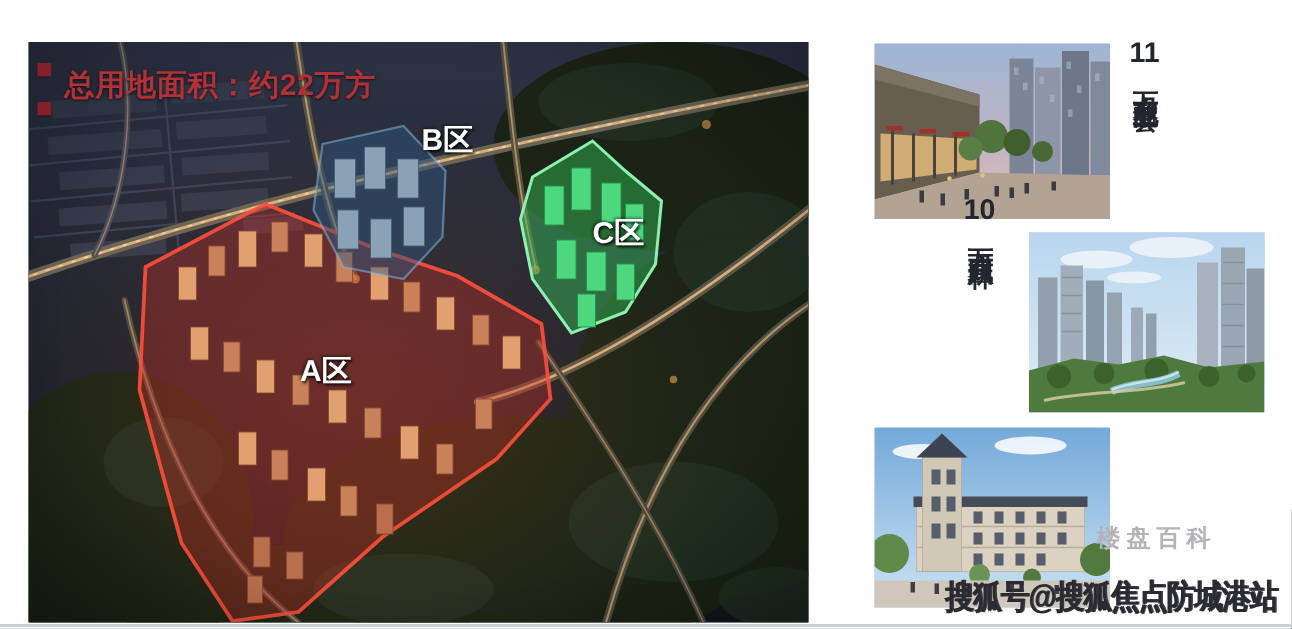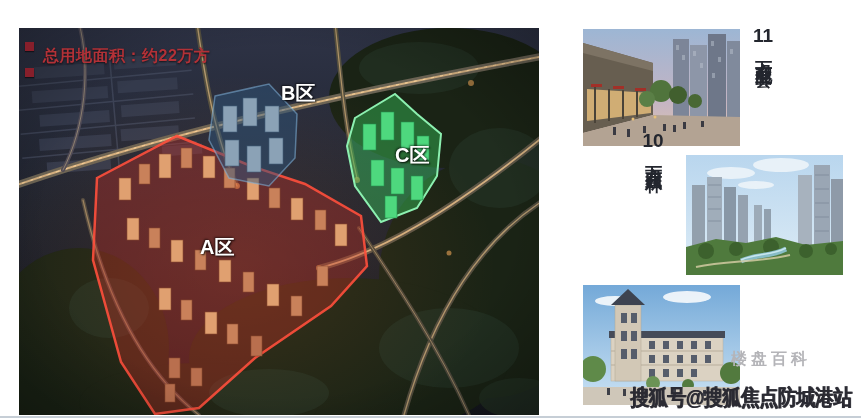--- a/index.html
+++ b/index.html
@@ -7,21 +7,21 @@
     position:relative;width:861px;height:419px;background:#ffffff;overflow:hidden;
     font-family:"Liberation Sans","DejaVu Sans",sans-serif;
   }
   
   .map{position:absolute;left:19px;top:28px;width:520px;height:387px;overflow:hidden;background:#1b1f2a;}
   .map svg{position:absolute;left:0;top:0;width:100%;height:100%;display:block;}
   .stats{position:absolute;left:6px;top:10px;z-index:4;}
   .stat-row{display:flex;align-items:center;gap:9px;margin-bottom:10px;height:16px;}
   .bullet{width:9px;height:9px;background:#871f2b;flex:0 0 auto;box-shadow:0 1px 1px rgba(0,0,0,.5);}
   .stat-text{
-    color:#b23137;font-size:16px;font-weight:bold;letter-spacing:.5px;white-space:nowrap;
+    color:#b23137;font-size:20px;font-weight:bold;letter-spacing:.5px;white-space:nowrap;
     text-shadow:0 1px 2px rgba(0,0,0,.65);
     margin-top:20px;
   }
   .zone-label{
     position:absolute;z-index:4;color:#ffffff;font-size:20px;font-weight:bold;
     text-shadow:1px 1px 2px rgba(0,0,0,.85), -1px -1px 2px rgba(0,0,0,.5);white-space:nowrap;
   }
   .zone-a{left:181px;top:206px;}
   .zone-b{left:262px;top:52px;}
   .zone-c{left:376px;top:114px;}

